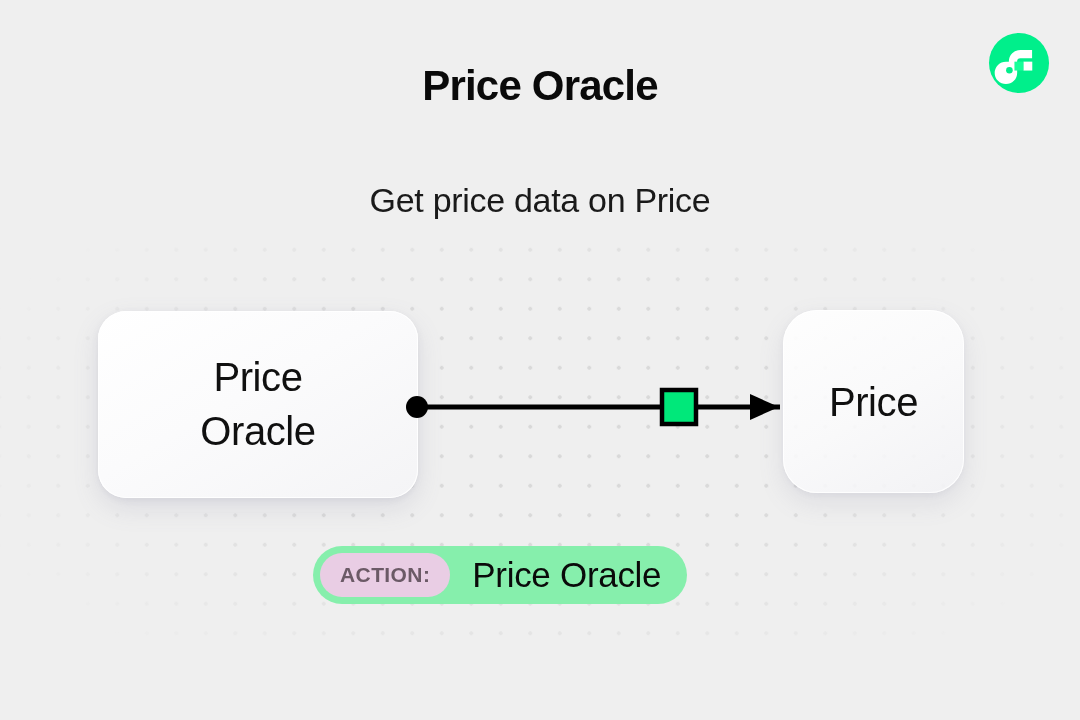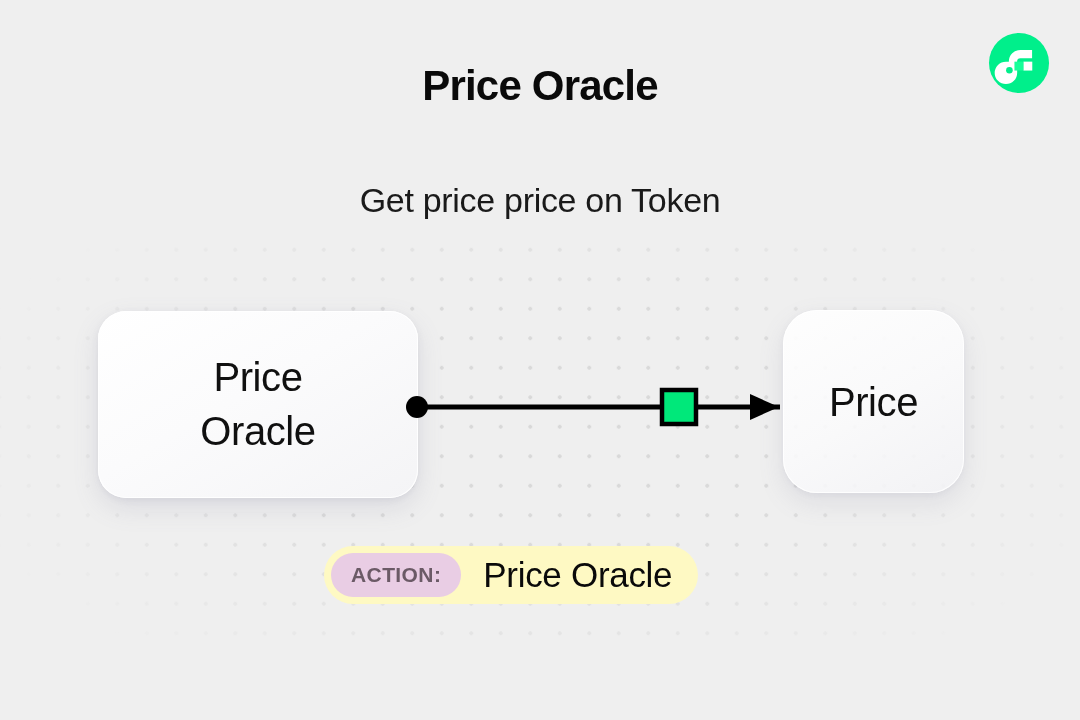--- a/index.html
+++ b/index.html
@@ -122,27 +122,27 @@
     left: 398px;
     top: 380px;
     width: 396px;
     height: 54px;
     overflow: visible;
   }
 
   
   #action-badge {
     position: absolute;
-    left: 324px;
+    left: 313px;
     top: 546px;
     height: 58px;
     display: flex;
     align-items: center;
     border-radius: 29px;
-    background: #fef9c3;
+    background: #86efac;
     padding: 0 26px 0 7px;
     box-sizing: border-box;
   }
   #action-tag {
     display: inline-flex;
     align-items: center;
     justify-content: center;
     height: 44px;
     padding: 0 20px;
     border-radius: 22px;
@@ -160,21 +160,21 @@
   }
 </style>
 </head>
 <body>
 
 <div id="stage">
 
   <div id="dot-grid"></div>
 
   <div id="page-title">Price Oracle</div>
-  <div id="page-subtitle">Get price price on Token</div>
+  <div id="page-subtitle">Get price data on Price</div>
 
   <div id="brand-logo">
     <svg viewBox="0 0 64 64" width="62" height="62" aria-hidden="true">
       <circle cx="32" cy="32" r="31" fill="#00ef8b"></circle>
       <path d="M45.5 18.5 H33.5 A12 12 0 0 0 21.5 30.5 V31 H30 V30.5 A3.5 3.5 0 0 1 33.5 27 H45.5 Z" fill="#ffffff"></path>
       <rect x="36.5" y="30.6" width="9.2" height="9.2" fill="#ffffff"></rect>
       <path d="M27.3 30.6 H18.5 A11.6 11.6 0 1 0 30.1 42.2 V30.6 Z" fill="#ffffff"></path>
       <rect x="27.3" y="30.6" width="9.2" height="9.2" fill="#16ff99"></rect>
       <circle cx="22.1" cy="39.5" r="3.4" fill="#00ef8b"></circle>
     </svg>

